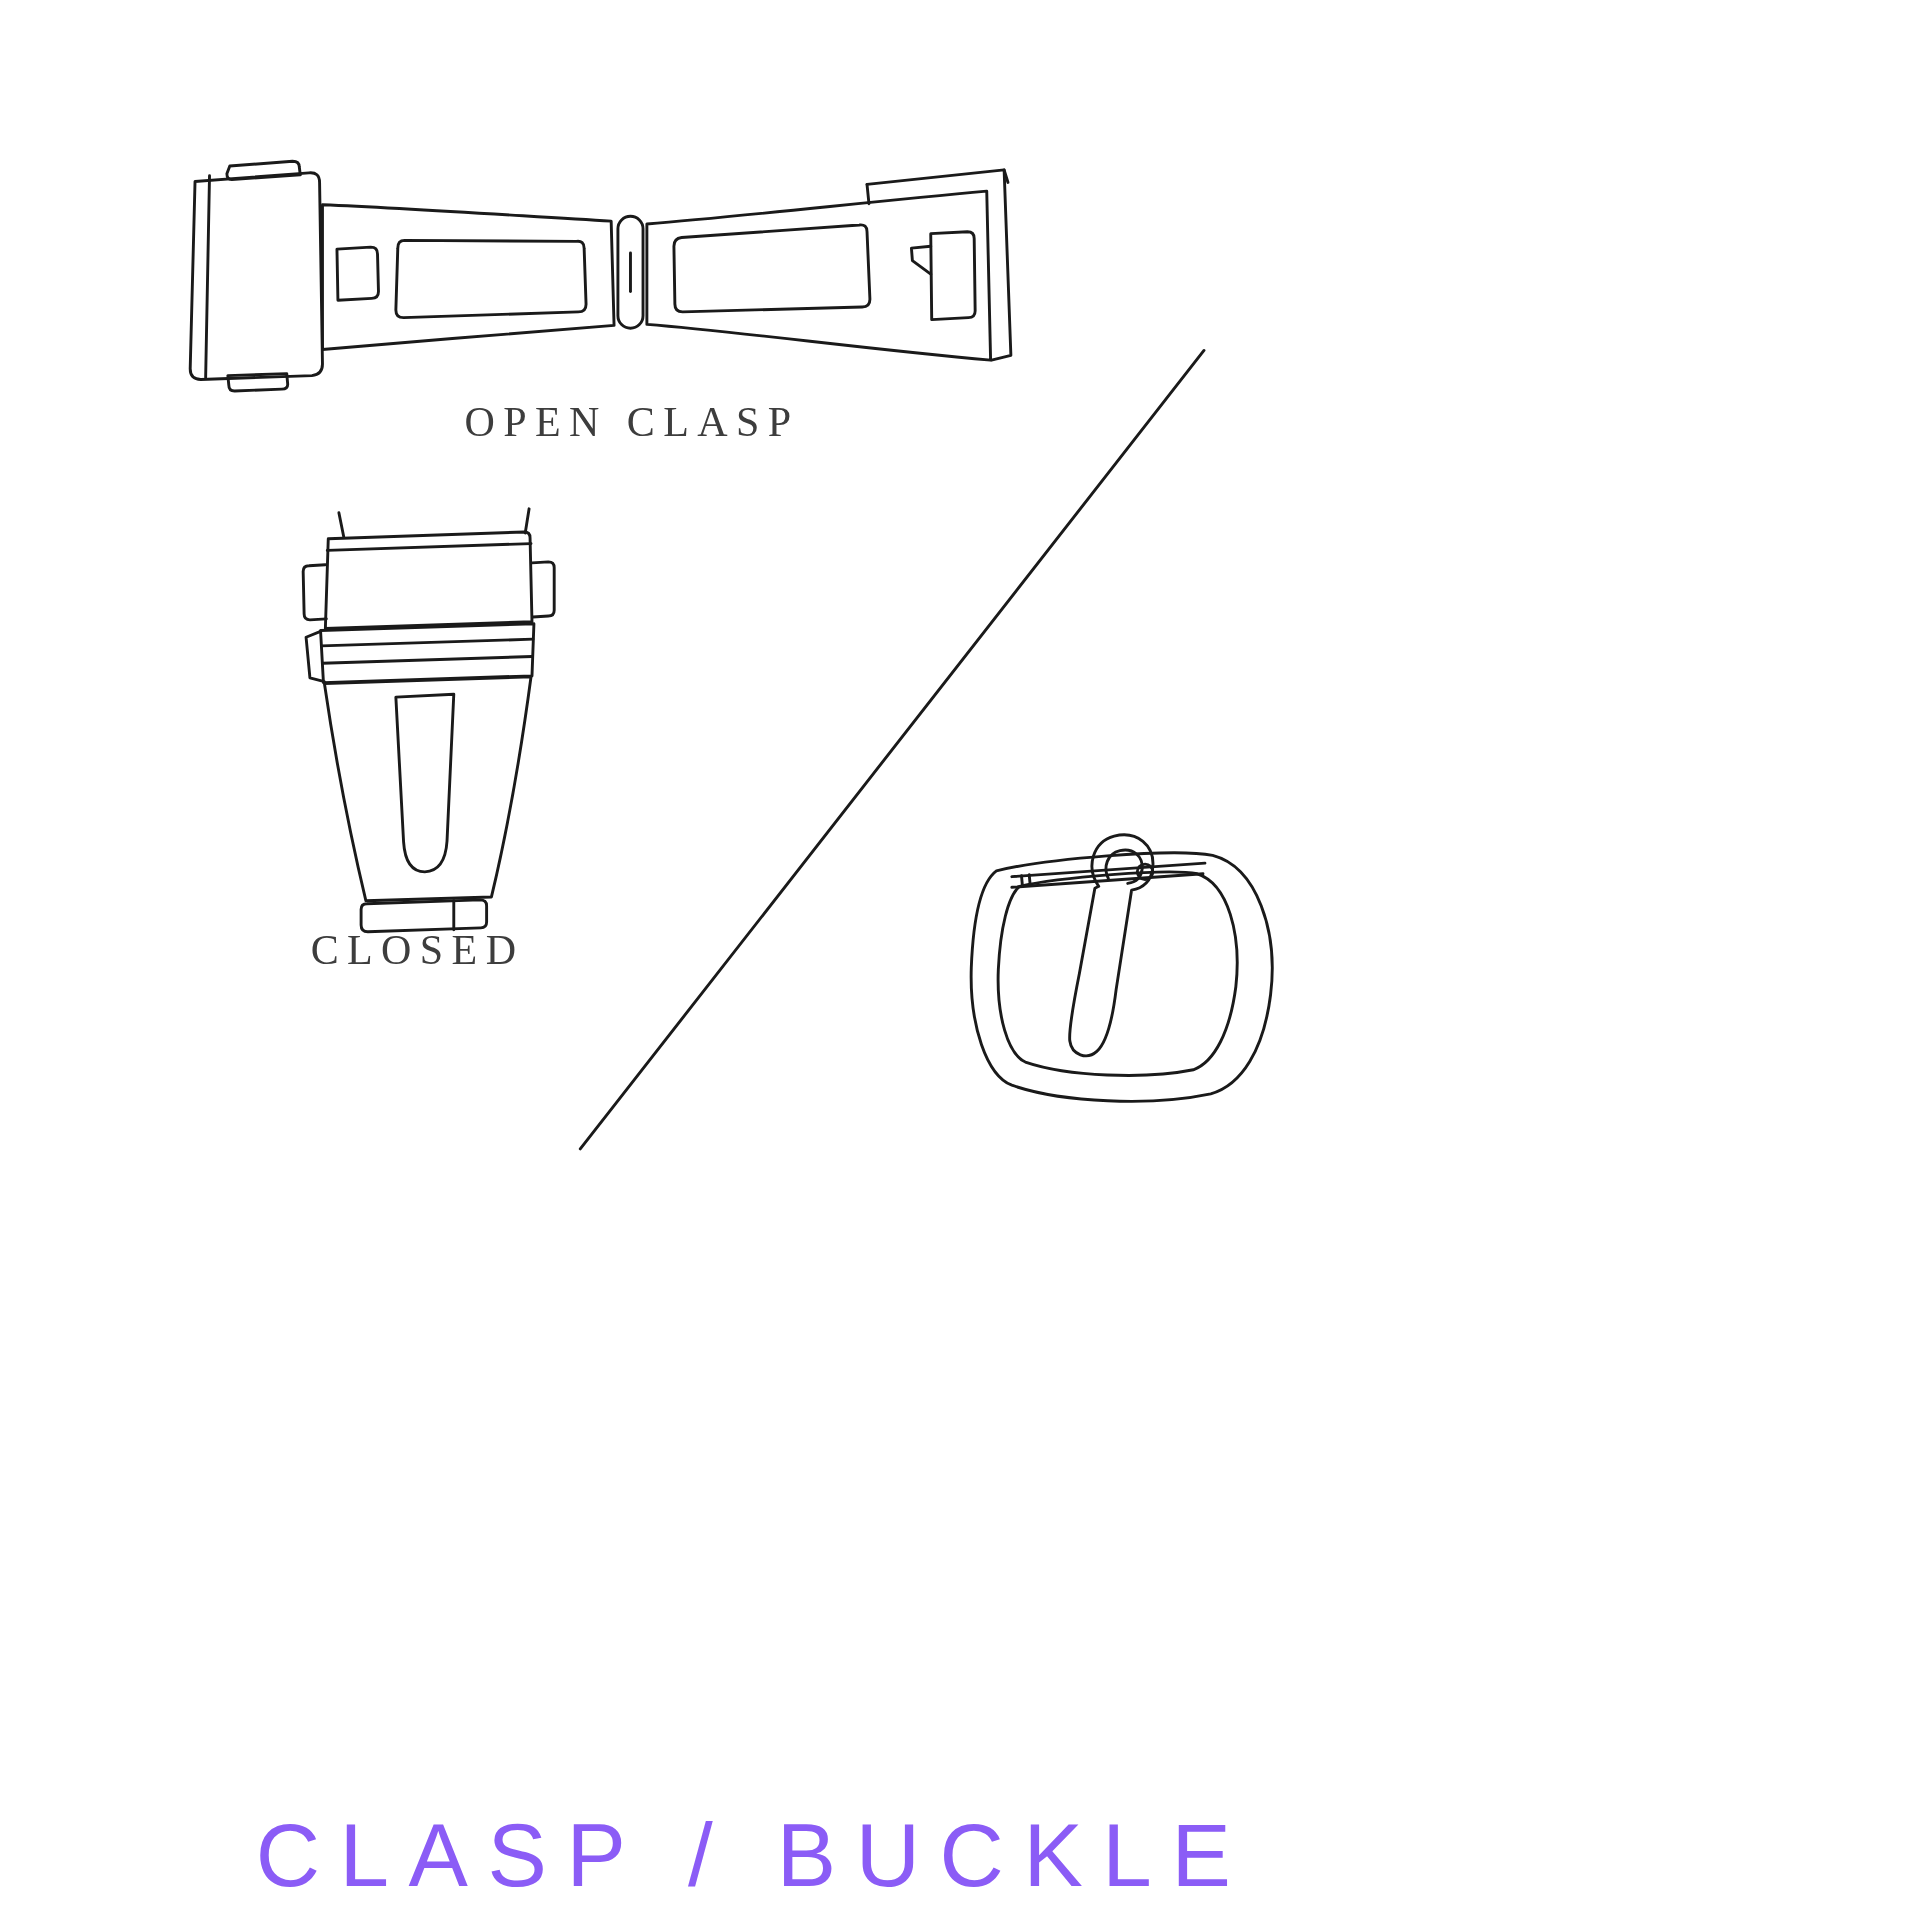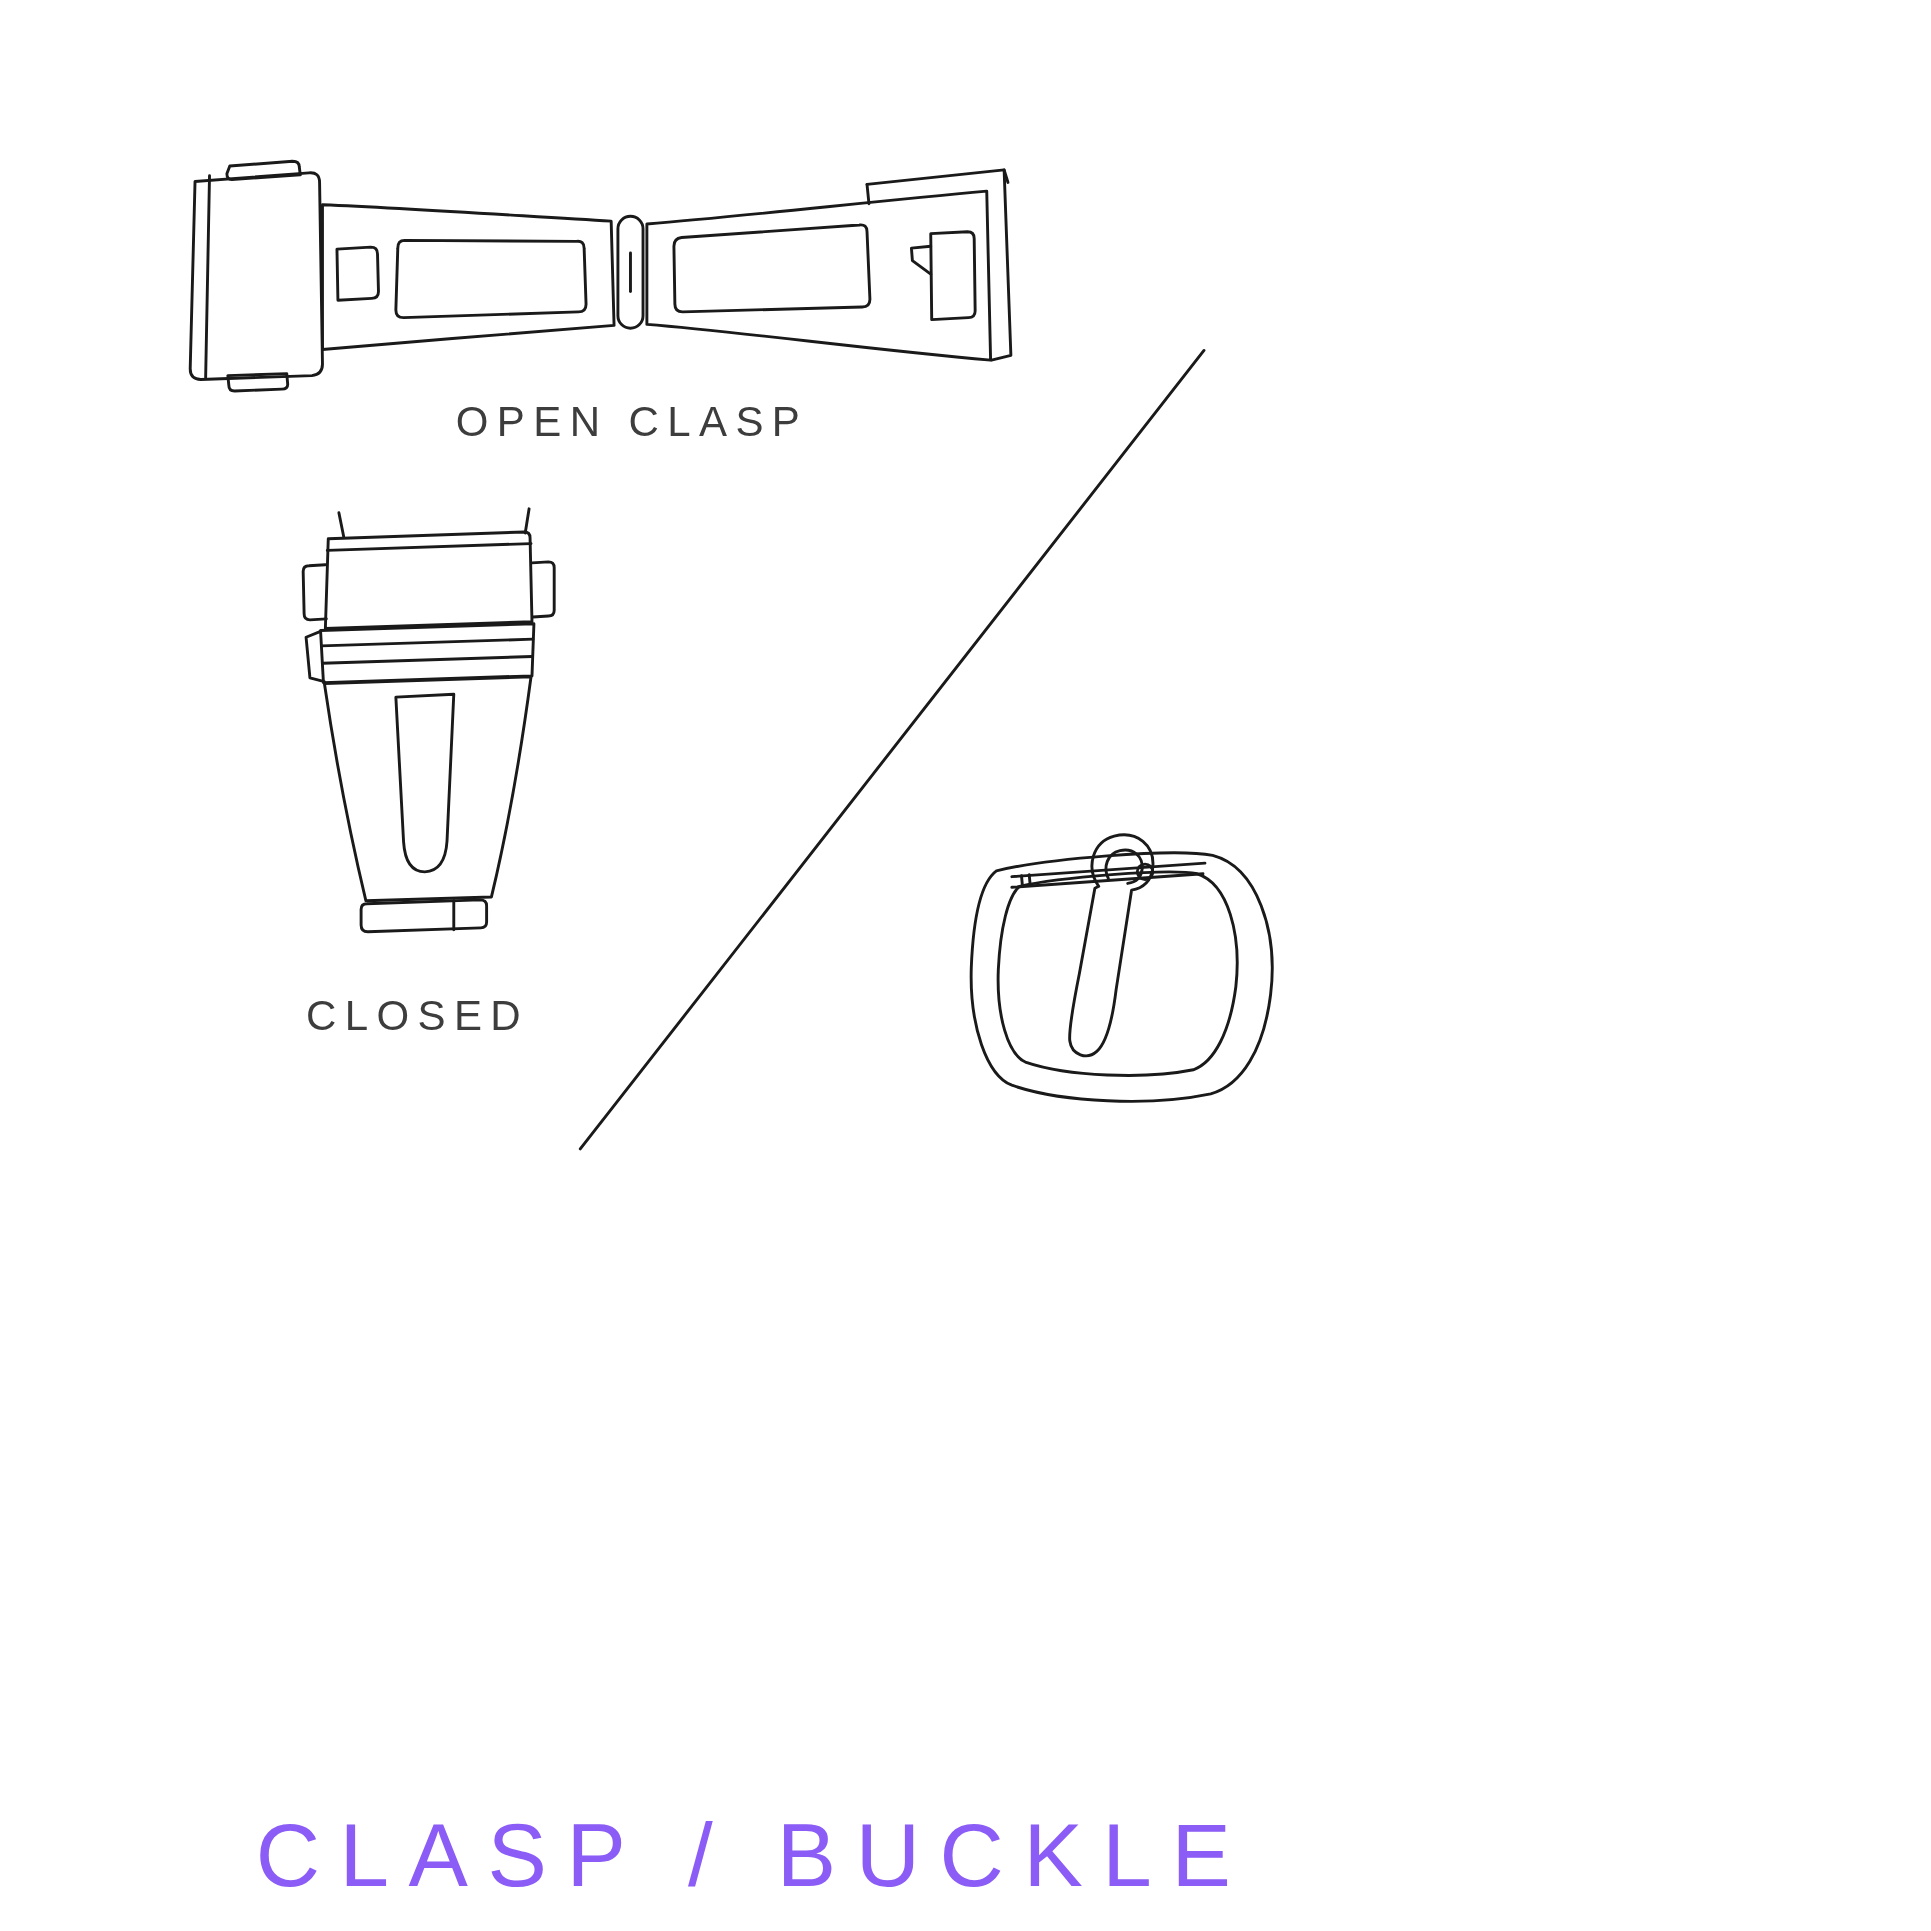--- a/index.html
+++ b/index.html
@@ -26,23 +26,24 @@
     stroke-linecap: round;
     stroke-linejoin: round;
   }
   .caption {
     position: absolute;
     text-align: center;
     color: #3d3d3d;
     font-size: 42px;
     letter-spacing: 0.2em;
     font-weight: 400;
+    font-family: Liberation Serif, serif;
   }
   .caption.open-clasp { left: 246px; top: 398px; width: 772px; }
-  .caption.closed     { left: 128px; top: 992px; width: 579px; }
+  .caption.closed     { left: 128px; top: 926px; width: 579px; }
   .big-title {
     position: absolute;
     left: 0;
     top: 1804px;
     width: 1506px;
     text-align: center;
     color: #8b5cf6;
     font-size: 89px;
     letter-spacing: 0.22em;
     font-weight: 400;

